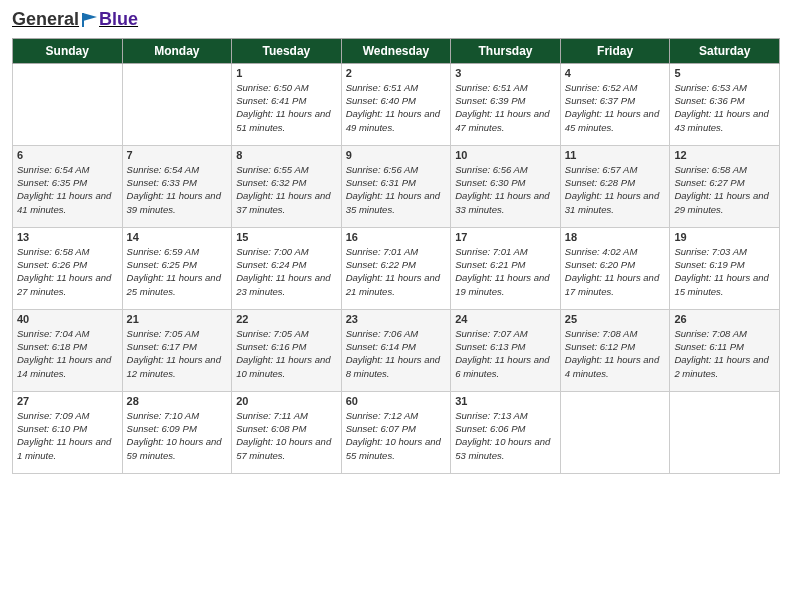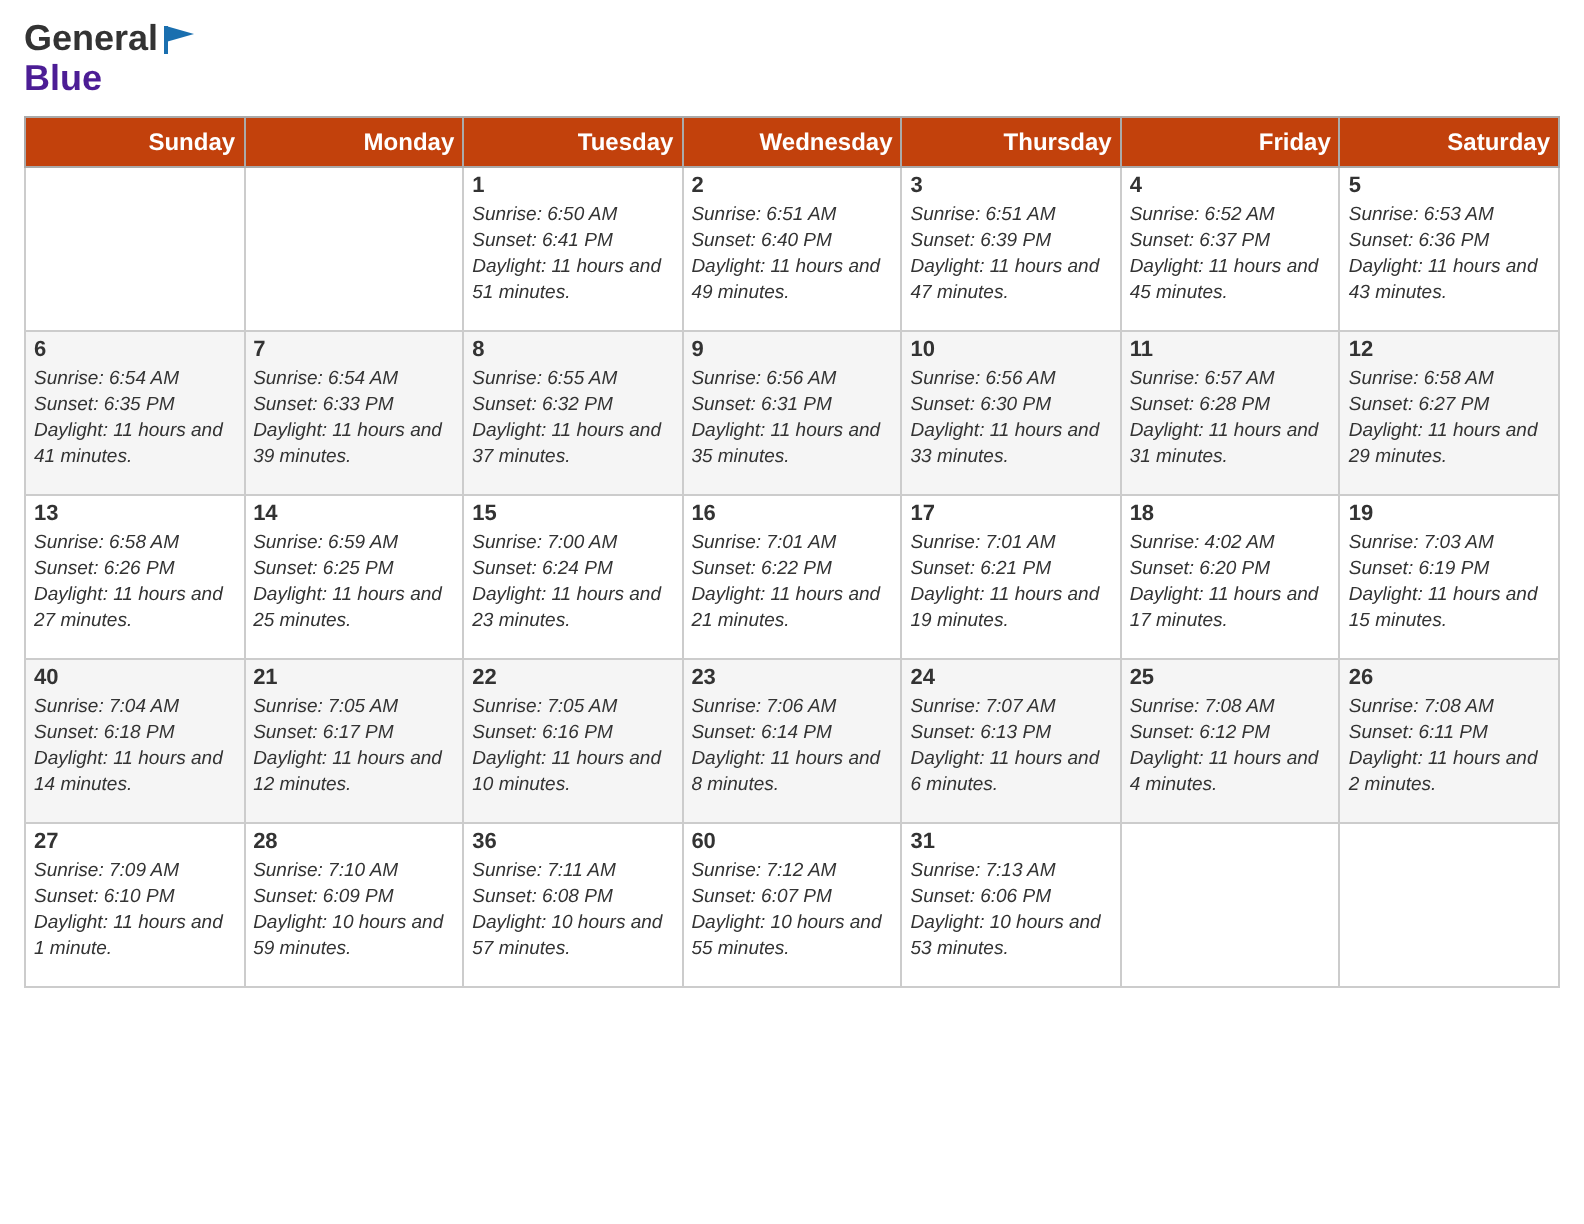--- a/index.html
+++ b/index.html
@@ -15,22 +15,23 @@
       padding: 10px 12px 8px 12px;
     }
     .header {
       display: flex;
       justify-content: space-between;
       align-items: flex-start;
       margin-bottom: 8px;
     }
     .logo {
       display: flex;
-      flex-direction: column;
+      flex-direction: row;
       align-items: flex-start;
+      text-decoration: underline;
     }
     .logo-text {
       display: flex;
       align-items: center;
       font-size: 18px;
       font-weight: bold;
       color: #333;
       line-height: 1.1;
     }
     .logo-general { color: #333; }
@@ -51,26 +52,26 @@
     .location {
       font-size: 13px;
       color: #555;
     }
     .calendar {
       width: 100%;
       border-collapse: collapse;
       table-layout: fixed;
     }
     .calendar thead tr th {
-      background-color: #c2410c;
+      background-color: #14532d;
       color: #fff;
       font-size: 12px;
       font-weight: bold;
       padding: 5px 4px;
-      text-align: right;
+      text-align: center;
       border: 1px solid #aaa;
     }
     .calendar tbody tr td {
       border: 1px solid #ccc;
       vertical-align: top;
       padding: 3px 4px;
       font-size: 10px;
       color: #333;
       height: 82px;
       background: #fff;
@@ -298,21 +299,21 @@
 Sunset: 6:10 PM
 Daylight: 11 hours and 1 minute.</div>
           </td>
           <td>
             <span class="day-num">28</span>
             <div class="day-info">Sunrise: 7:10 AM
 Sunset: 6:09 PM
 Daylight: 10 hours and 59 minutes.</div>
           </td>
           <td>
-            <span class="day-num">36</span>
+            <span class="day-num">20</span>
             <div class="day-info">Sunrise: 7:11 AM
 Sunset: 6:08 PM
 Daylight: 10 hours and 57 minutes.</div>
           </td>
           <td>
             <span class="day-num">60</span>
             <div class="day-info">Sunrise: 7:12 AM
 Sunset: 6:07 PM
 Daylight: 10 hours and 55 minutes.</div>
           </td>

